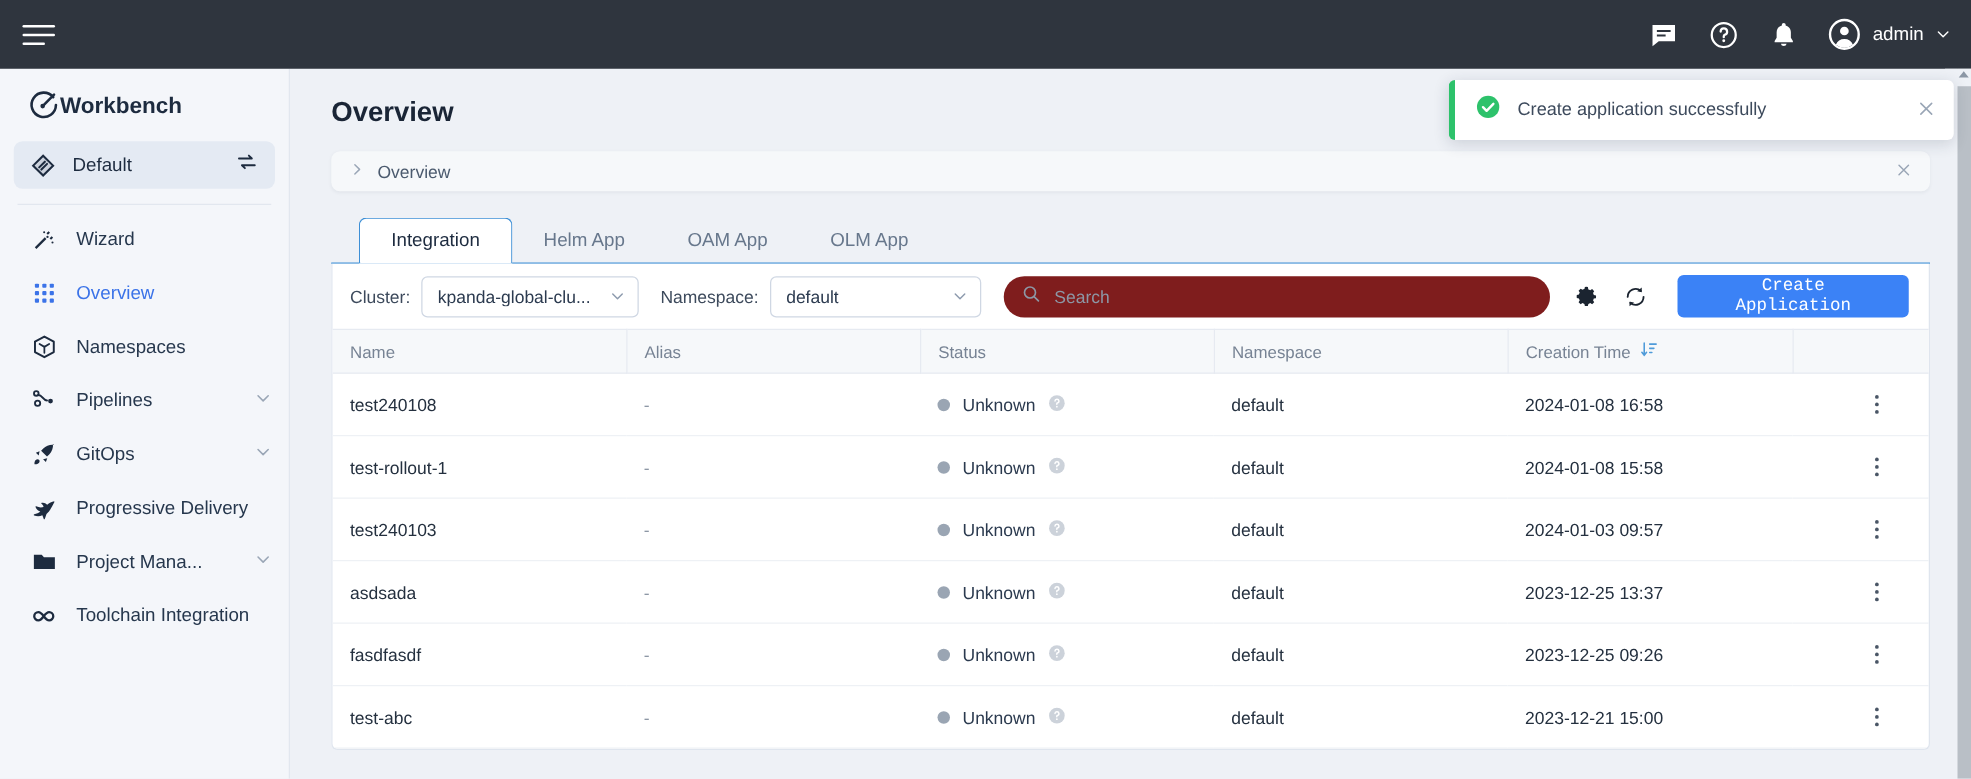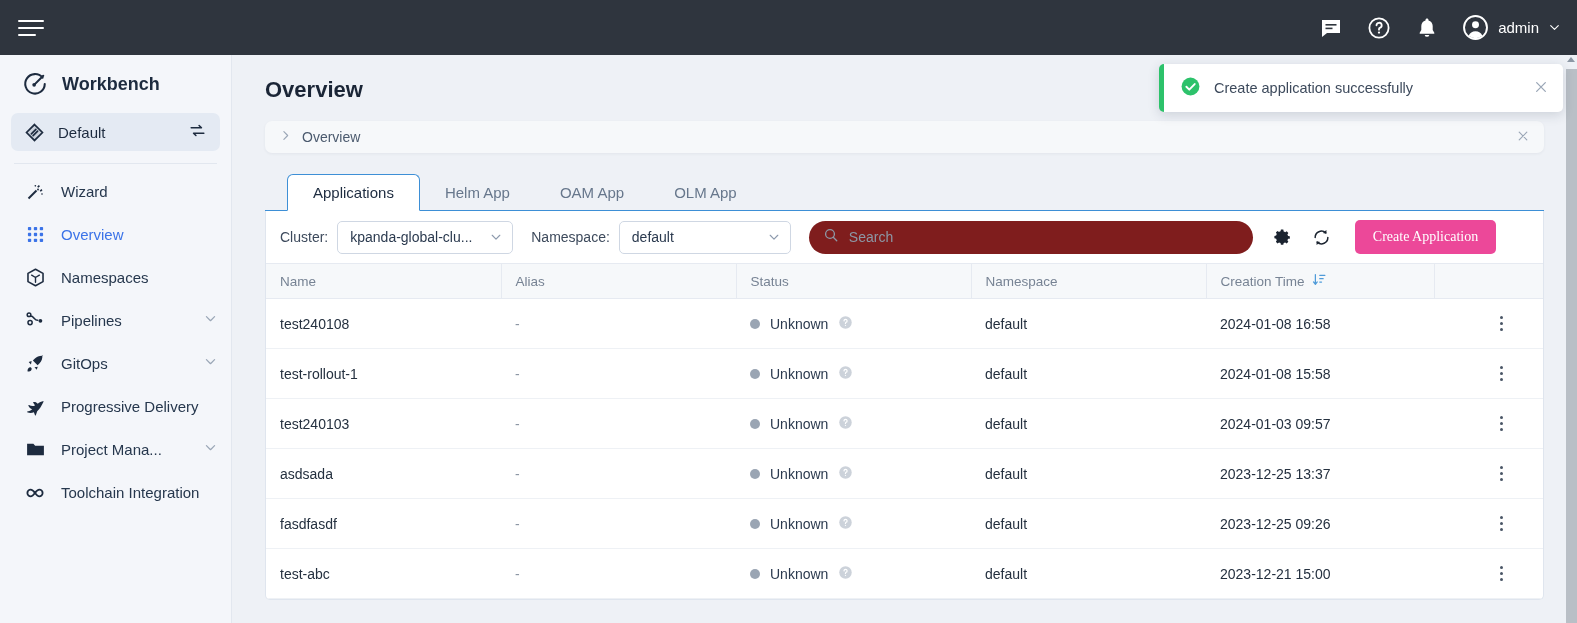--- a/index.html
+++ b/index.html
@@ -45,21 +45,21 @@
 
   
   .sidebar {
     position: absolute; top: 55px; left: 0;
     width: 232px; height: 568px;
     background: #f4f6fa;
     border-right: 1px solid #e2e7ef;
     z-index: 20;
   }
   .wb-head {
-    display: flex; align-items: center; gap: 14px;
+    display: flex; align-items: center; 
     padding: 16px 0 14px 22px;
   }
   .wb-title { font-size: 18px; font-weight: bold; color: #1d2b3f; }
   .nav-default {
     margin: 2px 11px 0 11px;
     height: 38px; border-radius: 7px;
     background: #e4eaf3;
     display: flex; align-items: center; padding: 0 13px;
     cursor: pointer;
   }
@@ -159,23 +159,23 @@
     display: flex; align-items: center;
     padding: 0 14px;
     cursor: text;
   }
   .search .ph { font-size: 14px; color: #8d97a5; margin-left: 10px; }
 
   .tb-icon { margin-left: 20px; cursor: pointer; display:flex; align-items:center; }
   .btn-primary {
     margin-left: 24px; margin-right: 2px;
     height: 34px; padding: 0 18px;
-    background: #ec4899; color: #fff;
+    background: #3b82f6; color: #fff;
     border: none; border-radius: 5px;
-    font-size: 14px; font-family: Liberation Serif, serif;
+    font-size: 14px; font-family: Liberation Mono, monospace;
     display:flex; align-items:center; cursor: pointer;
   }
 
   
   table { width: 100%; border-collapse: collapse; table-layout: fixed; }
   thead th {
     background: #f6f8fa;
     height: 35px;
     font-size: 13.5px; font-weight: normal; color: #778394;
     text-align: left;
@@ -441,21 +441,21 @@
     <span class="bc-text">Overview</span>
     <span class="bc-close">
       <svg width="14" height="14" viewBox="0 0 24 24">
           <path d="M5.5 5.5 18.5 18.5M18.5 5.5 5.5 18.5" fill="none" stroke="#9aa6b6" stroke-width="2" stroke-linecap="round"></path>
         </svg>
     </span>
   </div>
 
   <div class="card">
     <div class="tabbar">
-      <div class="tab active">Applications</div>
+      <div class="tab active">Integration</div>
       <div class="tab">Helm App</div>
       <div class="tab">OAM App</div>
       <div class="tab">OLM App</div>
     </div>
 
     <div class="panel">
       <div class="toolbar">
         <span class="tb-label">Cluster:</span>
         <div class="select cluster">
           <span class="sv">kpanda-global-clu...</span>

